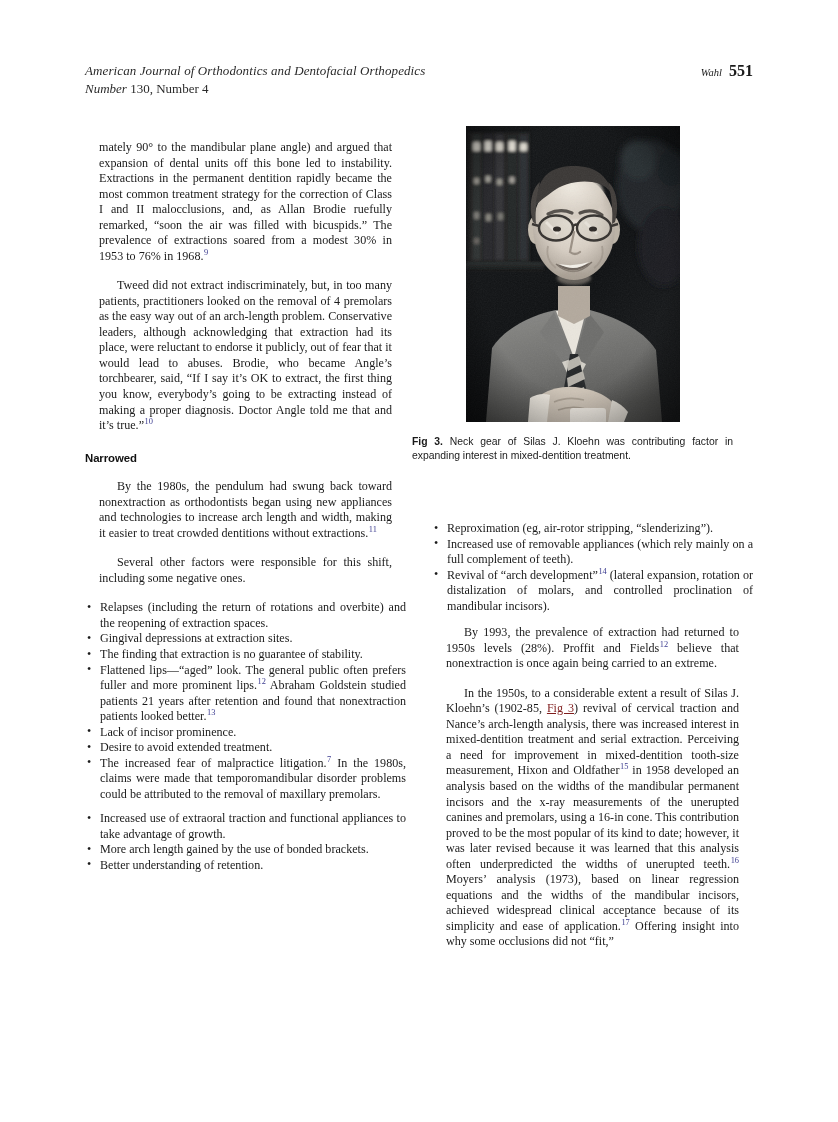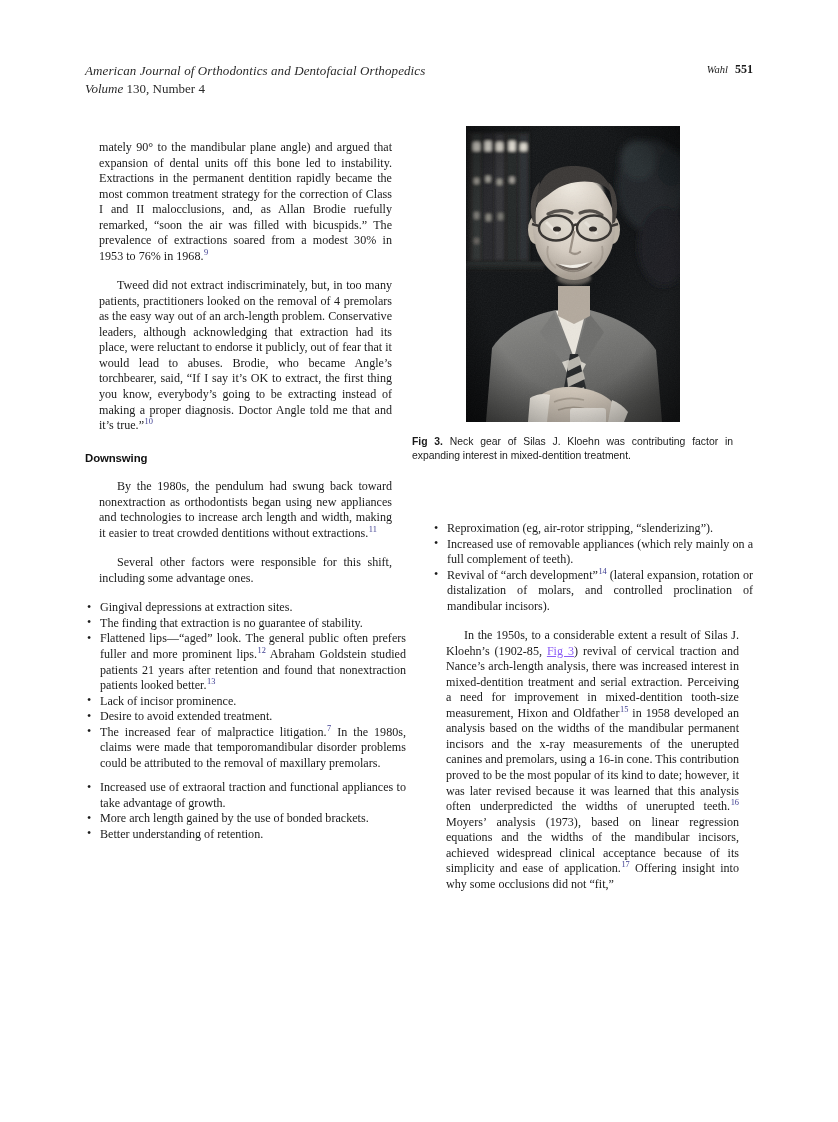--- a/index.html
+++ b/index.html
@@ -44,21 +44,21 @@
   }
   .rh-right {
     font-size: 10.5px;
     white-space: nowrap;
   }
   .rh-author {
     font-style: italic;
   }
   .rh-page {
     font-weight: bold;
-    font-size: 12px;
+    font-size: 16px;
     margin-left: 7px;
   }
 
   
   .col {
     position: absolute;
     top: 126px;
     width: 321px;
     font-size: 12.1px;
     line-height: 1.285;
@@ -106,21 +106,21 @@
   }
 
   sup.ref {
     color: #3b3b8f;
     font-size: 8.4px;
     vertical-align: super;
     line-height: 0;
     padding-left: 0.5px;
   }
   .link {
-    color: #8b5cf6;
+    color: #7f1d1d;
   }
 
   
   .figure {
     position: absolute;
     left: 412px;
     top: 126px;
     width: 321px;
   }
   .photo-wrap {
@@ -146,40 +146,41 @@
   }
 </style>
 </head>
 <body>
 
 <div class="page">
 
   <div class="running-head">
     <div class="rh-left">
       <div class="rh-journal">American Journal of Orthodontics and Dentofacial Orthopedics</div>
-      <div class="rh-volume"><span>Volume</span><span class="rh-vol-nums"> 130, Number 4</span></div>
+      <div class="rh-volume"><span>Number</span><span class="rh-vol-nums"> 130, Number 4</span></div>
     </div>
     <div class="rh-right">
       <span class="rh-author">Wahl</span><span class="rh-page">551</span>
     </div>
   </div>
 
   <div class="col col-left">
 
     <p class="body noindent"><span>mately 90° to the mandibular plane angle) and argued that expansion of dental units off this bone led to instability. Extractions in the permanent dentition rapidly became the most common treatment strategy for the correction of Class I and II malocclusions, and, as Allan Brodie ruefully remarked, “soon the air was filled with bicuspids.” The prevalence of extractions soared from a modest 30% in 1953 to 76% in 1968.</span><sup class="ref">9</sup></p>
 
     <p class="body"><span>Tweed did not extract indiscriminately, but, in too many patients, practitioners looked on the removal of 4 premolars as the easy way out of an arch-length problem. Conservative leaders, although acknowledging that extraction had its place, were reluctant to endorse it publicly, out of fear that it would lead to abuses. Brodie, who became Angle’s torchbearer, said, “If I say it’s OK to extract, the first thing you know, everybody’s going to be extracting instead of making a proper diagnosis. Doctor Angle told me that and it’s true.”</span><sup class="ref">10</sup></p>
 
-    <h3 class="section">Downswing</h3>
+    <h3 class="section">Narrowed</h3>
 
     <p class="body"><span>By the 1980s, the pendulum had swung back toward nonextraction as orthodontists began using new appliances and technologies to increase arch length and width, making it easier to treat crowded dentitions without extractions.</span><sup class="ref">11</sup></p>
 
-    <p class="body">Several other factors were responsible for this shift, including some advantage ones.</p>
+    <p class="body">Several other factors were responsible for this shift, including some negative ones.</p>
 
     <ul class="bullets">
+      <li><span>Relapses (including the return of rotations and overbite) and the reopening of extraction spaces.</span></li>
       <li><span>Gingival depressions at extraction sites.</span></li>
       <li><span>The finding that extraction is no guarantee of stability.</span></li>
       <li><span>Flattened lips—“aged” look. The general public often prefers fuller and more prominent lips.</span><sup class="ref">12</sup><span> Abraham Goldstein studied patients 21 years after retention and found that nonextraction patients looked better.</span><sup class="ref">13</sup></li>
       <li><span>Lack of incisor prominence.</span></li>
       <li><span>Desire to avoid extended treatment.</span></li>
       <li><span>The increased fear of malpractice litigation.</span><sup class="ref">7</sup><span> In the 1980s, claims were made that temporomandibular disorder problems could be attributed to the removal of maxillary premolars.</span></li>
     </ul>
 
 
     <ul class="bullets">
@@ -359,19 +360,20 @@
   </div>
 
   <div class="col col-right" style="top:505px;">
 
     <ul class="bullets tight" style="margin-top:16px;">
       <li><span>Reproximation (eg, air-rotor stripping, “slenderizing”).</span></li>
       <li><span>Increased use of removable appliances (which rely mainly on a full complement of teeth).</span></li>
       <li><span>Revival of “arch development”</span><sup class="ref">14</sup><span> (lateral expansion, rotation or distalization of molars, and controlled proclination of mandibular incisors).</span></li>
     </ul>
 
+    <p class="body" style="margin-top:11px;"><span>By 1993, the prevalence of extraction had returned to 1950s levels (28%). Proffit and Fields</span><sup class="ref">12</sup><span> believe that nonextraction is once again being carried to an extreme.</span></p>
 
 
     <p class="body"><span>In the 1950s, to a considerable extent a result of Silas J. Kloehn’s (1902-85, </span><a class="link" href="#">Fig 3</a><span>) revival of cervical traction and Nance’s arch-length analysis, there was increased interest in mixed-dentition treatment and serial extraction. Perceiving a need for improvement in mixed-dentition tooth-size measurement, Hixon and Oldfather</span><sup class="ref">15</sup><span> in 1958 developed an analysis based on the widths of the mandibular permanent incisors and the x-ray measurements of the unerupted canines and premolars, using a 16-in cone. This contribution proved to be the most popular of its kind to date; however, it was later revised because it was learned that this analysis often underpredicted the widths of unerupted teeth.</span><sup class="ref">16</sup><span> Moyers’ analysis (1973), based on linear regression equations and the widths of the mandibular incisors, achieved widespread clinical acceptance because of its simplicity and ease of application.</span><sup class="ref">17</sup><span> Offering insight into why some occlusions did not “fit,”</span></p>
 
   </div>
 
 </div>
 
 </body></html>

